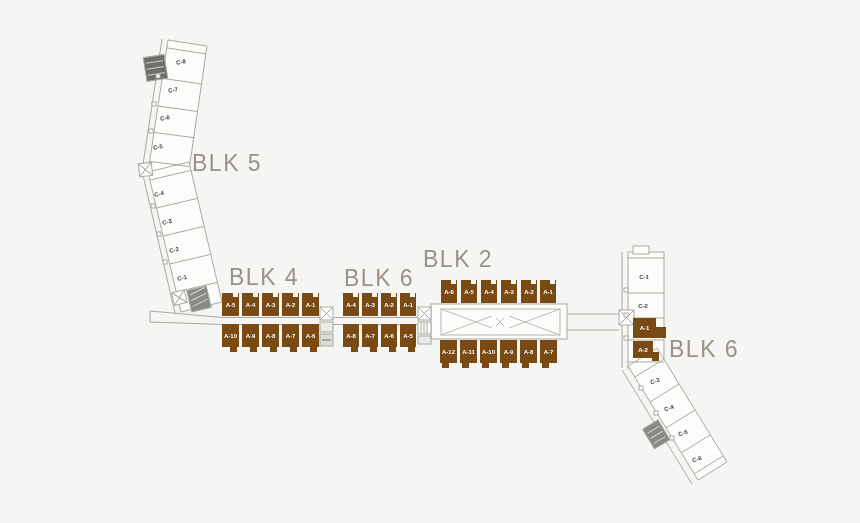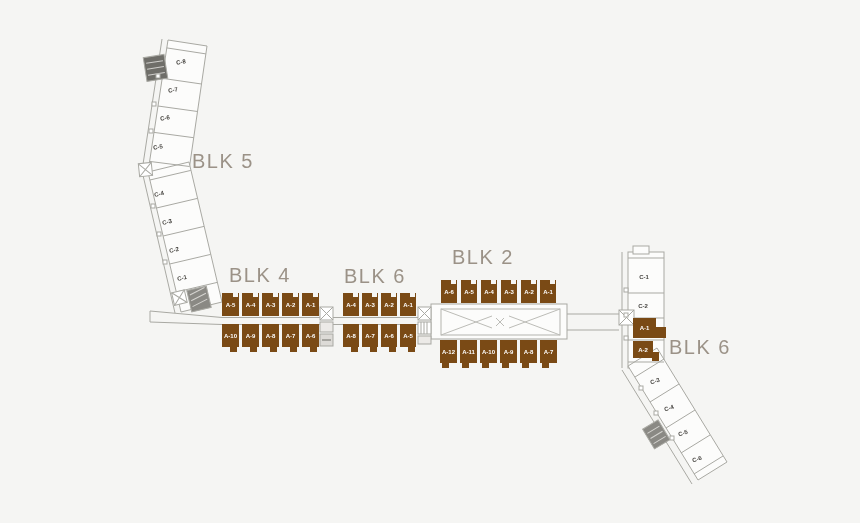--- a/index.html
+++ b/index.html
@@ -3,21 +3,21 @@
 <meta charset="utf-8">
 <style>
   html,body{margin:0;padding:0;}
   .stage{
     position:relative;width:860px;height:523px;
     background:#f5f5f3;overflow:hidden;
     font-family:"Liberation Sans",sans-serif;
   }
   .plan{position:absolute;left:0;top:0;}
   .blk-title{
-    position:absolute;font-size:20px;letter-spacing:1.5px;
+    position:absolute;font-size:23px;letter-spacing:1.5px;
     color:#9b9287;white-space:nowrap;
   }
   .unit{
     position:absolute;width:17px;height:23px;background:#7a4a15;
     display:flex;align-items:center;justify-content:center;
     font-size:6px;font-weight:bold;color:#ffffff;white-space:nowrap;
   }
   .w16{width:16px;}
   .u-notch::before{
     content:"";position:absolute;top:0;right:1px;width:5px;height:4px;
@@ -132,21 +132,21 @@
         <rect x="639" y="386" width="4" height="4"></rect>
         <rect x="654" y="411" width="4" height="4"></rect>
         <rect x="670" y="436" width="4" height="4"></rect>
       </g>
     </g>
   </svg>
 
   <div class="blk-title" style="left:192px;top:150px">BLK 5</div>
   <div class="blk-title" style="left:229px;top:264px">BLK 4</div>
   <div class="blk-title" style="left:344px;top:265px">BLK 6</div>
-  <div class="blk-title" style="left:452px;top:246px">BLK 2</div>
+  <div class="blk-title" style="left:423px;top:246px">BLK 2</div>
   <div class="blk-title" style="left:669px;top:336px">BLK 6</div>
 
   <div class="unit u-notch" style="left:222px;top:293px">A-5</div>
   <div class="unit u-notch" style="left:242px;top:293px">A-4</div>
   <div class="unit u-notch" style="left:262px;top:293px">A-3</div>
   <div class="unit u-notch" style="left:282px;top:293px">A-2</div>
   <div class="unit u-notch" style="left:302px;top:293px">A-1</div>
   <div class="unit u-foot" style="left:222px;top:324px">A-10</div>
   <div class="unit u-foot" style="left:242px;top:324px">A-9</div>
   <div class="unit u-foot" style="left:262px;top:324px">A-8</div>

